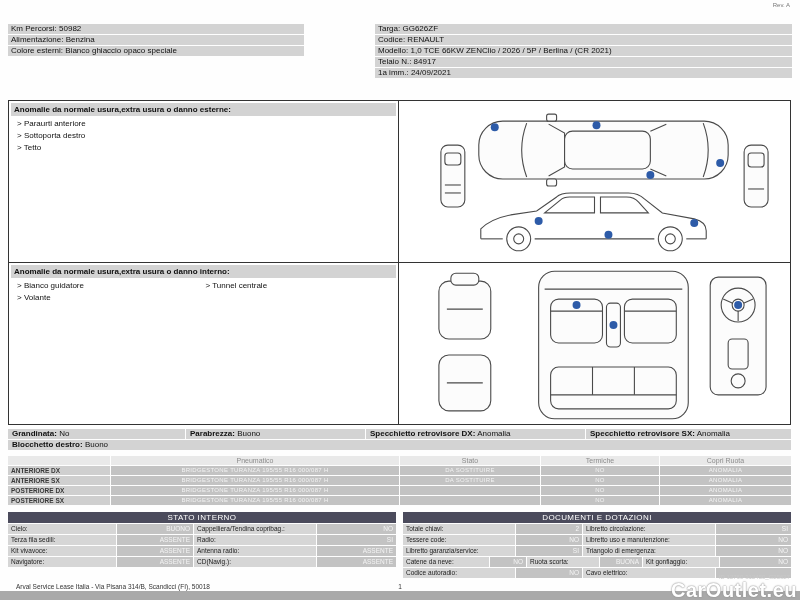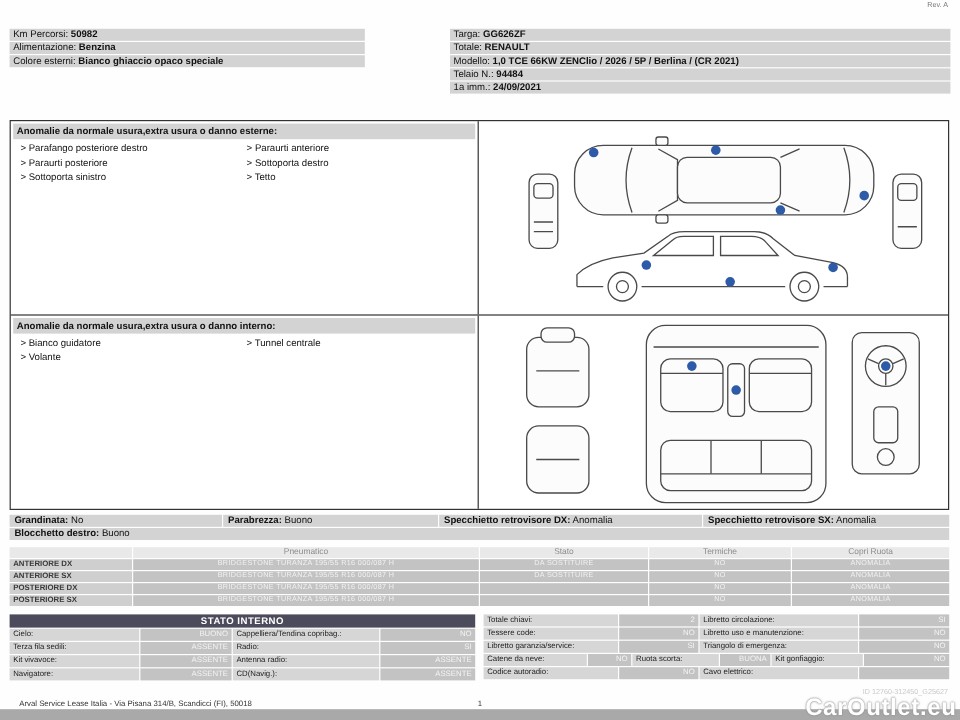--- a/index.html
+++ b/index.html
@@ -12,21 +12,21 @@
 
   .title { position:absolute; left:10px; top:4px; font-size:13px; font-weight:bold;
            color:#2f6e60; letter-spacing:.6px; }
   .rev   { position:absolute; right:10px; top:2px; font-size:6px; color:#777; }
 
   .info-left  { position:absolute; left:8px;  top:24px; width:296px; }
   .info-right { position:absolute; left:375px; top:24px; width:417px; }
   .info-row { background:#d3d3d3; height:10px; line-height:10px; margin-bottom:1px;
               padding:0 3px; font-size:8px; white-space:nowrap; overflow:hidden; }
   .info-row .lbl { font-weight:normal; }
-  .info-row .val { font-weight:bold; }
+  .info-row .val { font-weight:normal; }
 
   .main-box { position:absolute; left:8px; top:100px; width:783px; height:325px;
               border:1px solid #333; box-sizing:border-box; background:#fff; }
   .section { display:flex; height:161px; }
   .section.top { border-bottom:1px solid #333; }
   .section-text { width:390px; border-right:1px solid #333; position:relative; box-sizing:border-box; }
   .section-heading { background:#d3d3d3; margin:2px; padding:2px 3px; font-size:8px; font-weight:bold; }
   .damage-cols { display:flex; font-size:8px; padding:1px 6px; }
   .damage-col { width:50%; }
   .damage-item { margin:0 0 3px 2px; }
@@ -50,21 +50,21 @@
             text-align:center; letter-spacing:.3px; overflow:hidden; }
   .w-pos  { width:102px; }
   .w-name { width:288px; }
   .w-stato{ width:140px; }
   .w-term { width:118px; }
   .w-copri{ flex:1; }
 
   .bt { position:absolute; top:512px; }
   .bt-left  { left:8px;  width:388px; }
   .bt-right { left:403px; width:388px; }
-  .bt-header { background:#4b4b5c; color:#fff; font-weight:bold; font-size:8px;
+  .bt-header { background:#4b4b5c; color:#fff; font-weight:normal; font-size:8px;
                text-align:center; height:11px; line-height:11px; margin-bottom:1px; letter-spacing:.4px; }
   .bt-row { display:flex; gap:1px; margin-bottom:1px; height:10px; line-height:10px; font-size:6.5px; }
   .bt-l { background:#d6d6d6; color:#222; padding-left:3px; box-sizing:border-box; overflow:hidden; white-space:nowrap; }
   .bt-v { background:#c3c3c3; color:#f4f4f4; text-align:right; padding-right:3px; box-sizing:border-box; }
 
   .footer-company { position:absolute; left:16px; top:583px; font-size:6.5px; color:#333; }
   .footer-page { position:absolute; left:50%; top:583px; transform:translateX(-50%); font-size:6.5px; color:#333; }
   .footer-id { position:absolute; right:10px; top:574px; font-size:6px; color:#c9c9c9; }
   .gray-strip { position:absolute; left:0; right:0; top:591px; height:9px; background:#a9a9a9; }
   .watermark { position:absolute; right:3px; top:579px; font-size:20px; font-weight:bold;
@@ -91,48 +91,43 @@
       <span class="val">Bianco ghiaccio opaco speciale</span>
     </div>
   </div>
 
   <div class="info-right">
     <div class="info-row">
       <span class="lbl">Targa:</span>
       <span class="val">GG626ZF</span>
     </div>
     <div class="info-row">
-      <span class="lbl">Totale:</span>
+      <span class="lbl">Codice:</span>
       <span class="val">RENAULT</span>
     </div>
     <div class="info-row">
       <span class="lbl">Modello:</span>
       <span class="val">1,0 TCE 66KW ZENClio / 2026 / 5P / Berlina / (CR 2021)</span>
     </div>
     <div class="info-row">
       <span class="lbl">Telaio N.:</span>
-      <span class="val">94484</span>
+      <span class="val">84917</span>
     </div>
     <div class="info-row">
       <span class="lbl">1a imm.:</span>
       <span class="val">24/09/2021</span>
     </div>
   </div>
 
   <div class="main-box">
 
     <div class="section top">
       <div class="section-text">
         <div class="section-heading">Anomalie da normale usura,extra usura o danno esterne:</div>
         <div class="damage-cols">
-          <div class="damage-col">
-            <div class="damage-item">Parafango posteriore destro</div>
-            <div class="damage-item">Paraurti posteriore</div>
-            <div class="damage-item">Sottoporta sinistro</div>
-          </div>
           <div class="damage-col">
             <div class="damage-item">Paraurti anteriore</div>
             <div class="damage-item">Sottoporta destro</div>
             <div class="damage-item">Tetto</div>
           </div>
         </div>
       </div>
       <div class="section-diagram">
         <svg class="diag" viewBox="0 0 392 161">
           <g stroke="#4a4a4a" fill="#fcfcfc" stroke-width="1.1">
@@ -330,20 +325,21 @@
     </div>
     <div class="bt-row">
       <div class="bt-l" style="width:108px">Navigatore:</div>
       <div class="bt-v" style="width:76px">ASSENTE</div>
       <div class="bt-l" style="width:122px">CD(Navig.):</div>
       <div class="bt-v" style="flex:1">ASSENTE</div>
     </div>
   </div>
 
   <div class="bt bt-right">
+    <div class="bt-header">DOCUMENTI E DOTAZIONI</div>
     <div class="bt-row">
       <div class="bt-l" style="width:112px">Totale chiavi:</div>
       <div class="bt-v" style="width:66px">2</div>
       <div class="bt-l" style="width:132px">Libretto circolazione:</div>
       <div class="bt-v" style="flex:1">SI</div>
     </div>
     <div class="bt-row">
       <div class="bt-l" style="width:112px">Tessere code:</div>
       <div class="bt-v" style="width:66px">NO</div>
       <div class="bt-l" style="width:132px">Libretto uso e manutenzione:</div>

